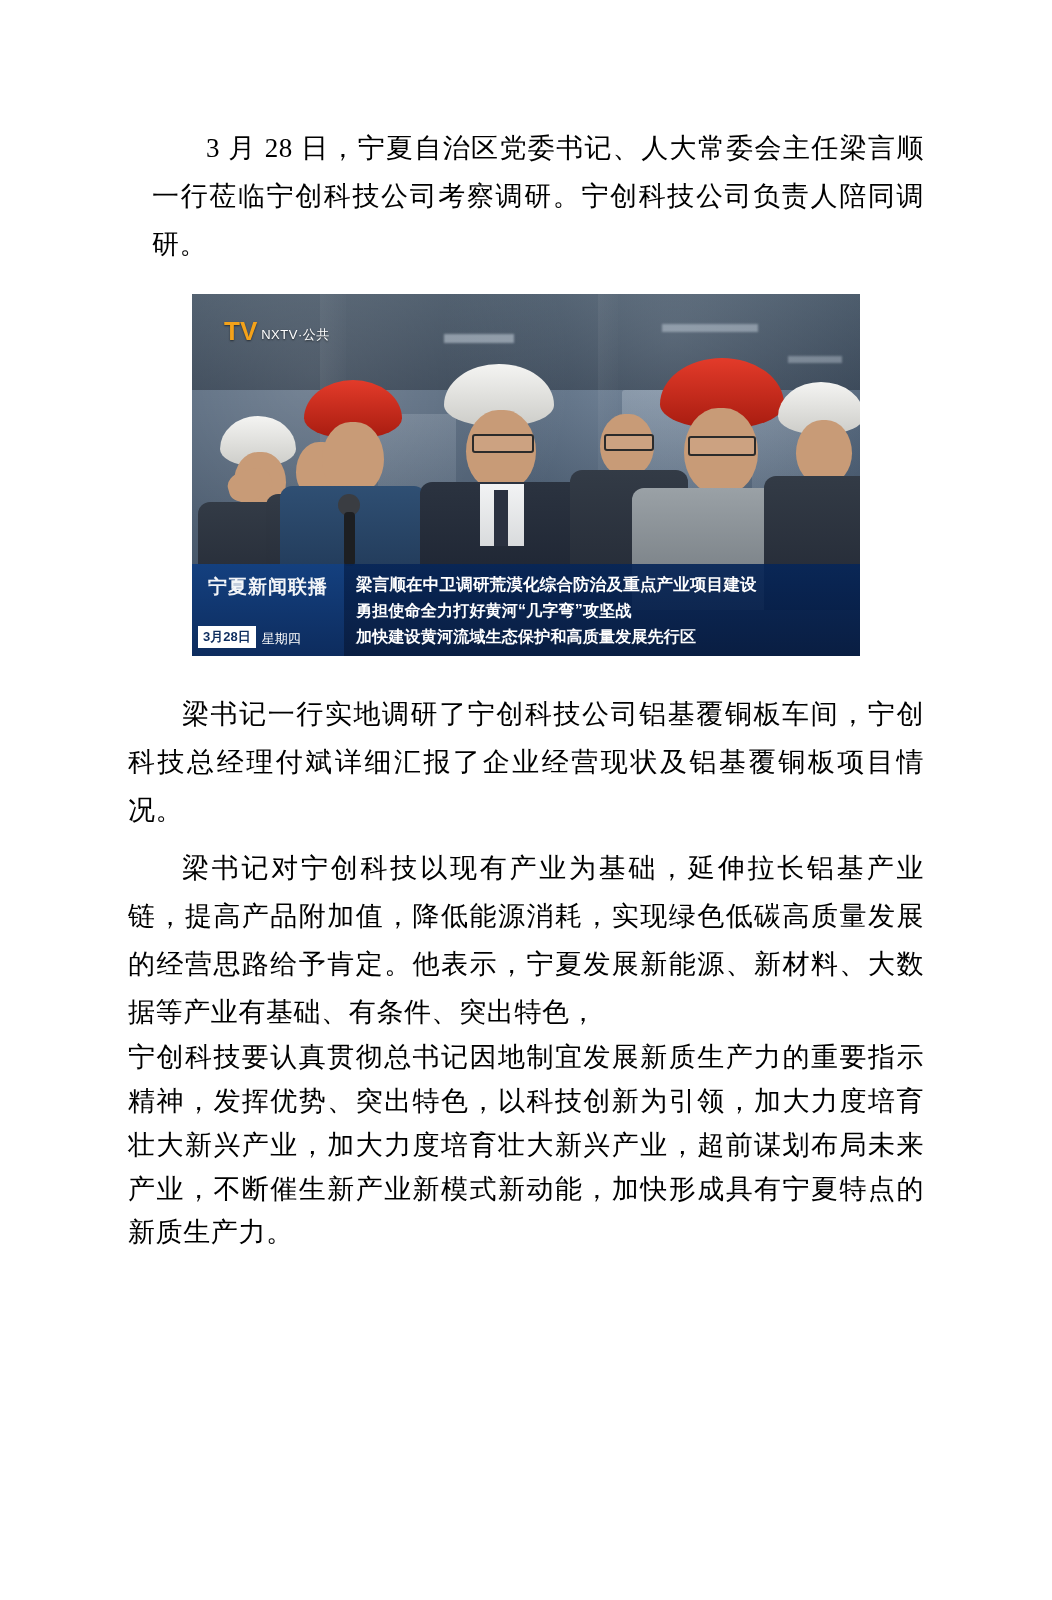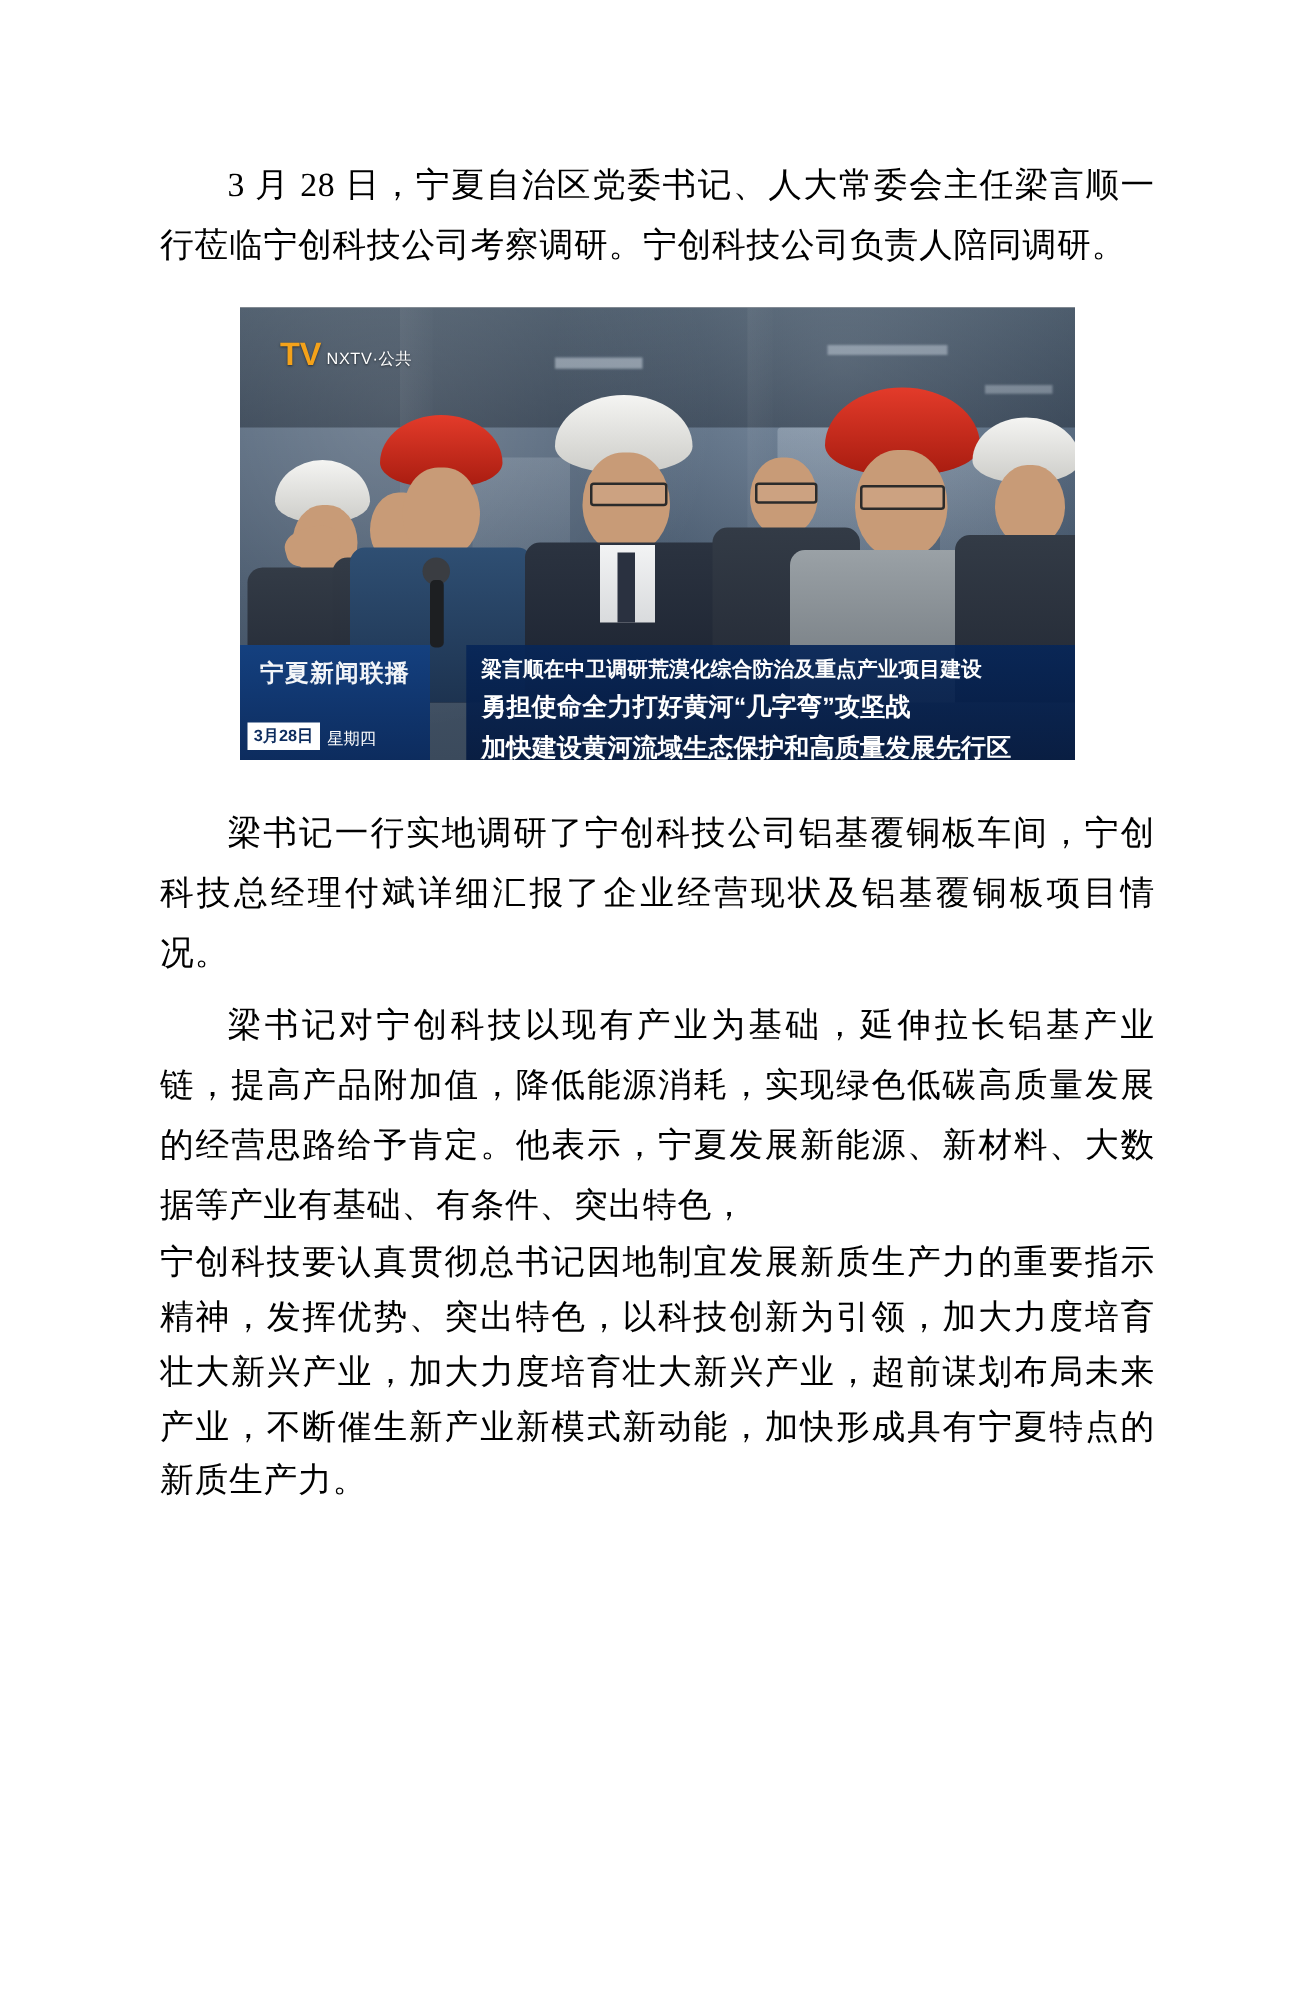--- a/index.html
+++ b/index.html
@@ -36,20 +36,21 @@
     font-size: 27px;
     line-height: 1.78;
     letter-spacing: 0.6px;
     text-align: justify;
     text-justify: inter-ideograph;
     margin: 0;
     text-indent: 2em;
   }
   .para.first {
     margin-top: 52px;
+    margin-left: 24px;
   }
   .para.p2 {
     margin-top: 34px;
   }
   .para.p3 {
     margin-top: 10px;
   }
   .para.p3b {
     margin-top: 0px;
     line-height: 1.62;
@@ -199,26 +200,25 @@
   .lt-weekday {
     color: #ffffff;
     font-family: "Liberation Sans", sans-serif;
     font-size: 13px;
   }
   .lt-right {
     flex: 1;
     background: linear-gradient(180deg, rgba(7,38,88,0.92), rgba(5,26,64,0.92));
     padding: 7px 10px 20px 12px;
     box-sizing: border-box;
-    margin-left: 29px;
   }
   .lt-line {
     font-family: "Liberation Sans", sans-serif;
     color: #ffffff;
-    font-size: 20px;
+    font-size: 16px;
     font-weight: bold;
     line-height: 1.63;
     letter-spacing: 0.2px;
     white-space: nowrap;
   }
   .lt-line.l1 { font-size: 16.5px; }
 </style>
 </head>
 <body>
 

